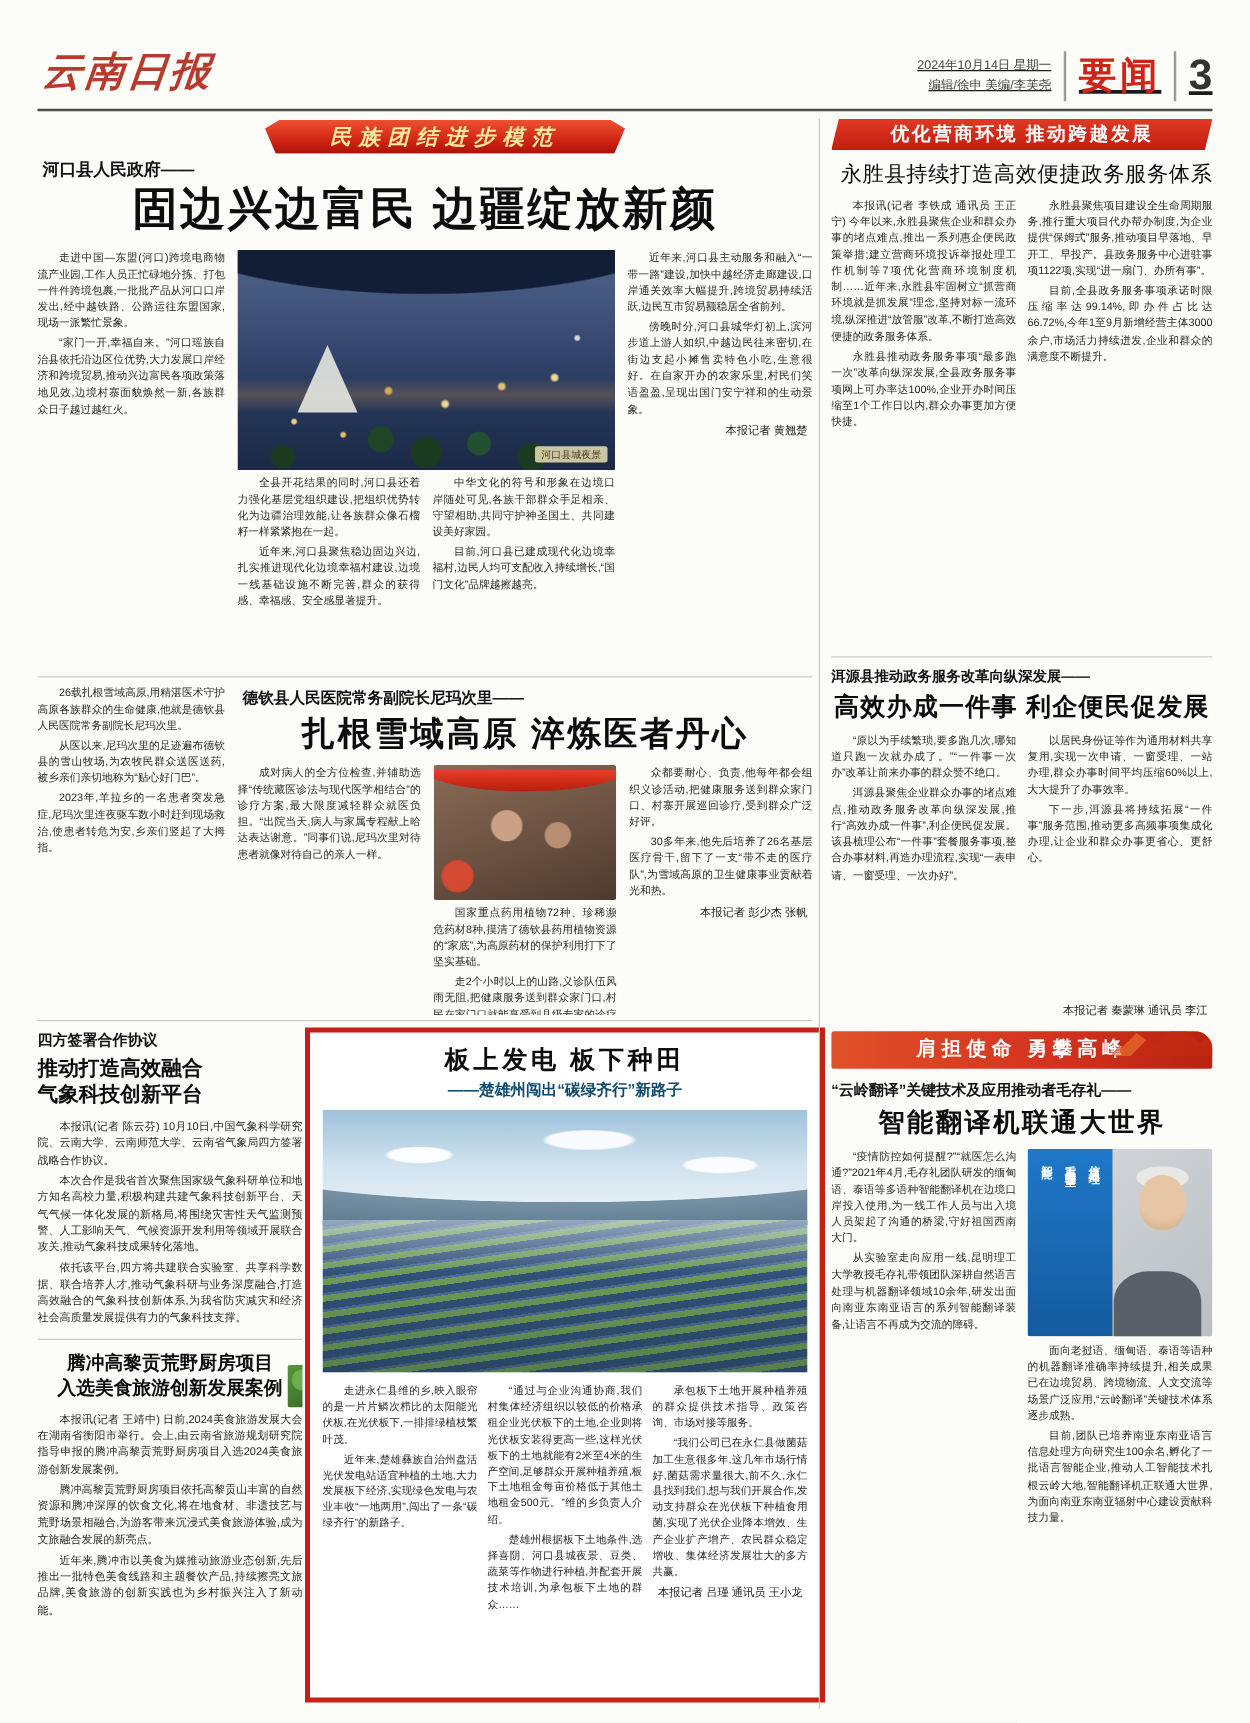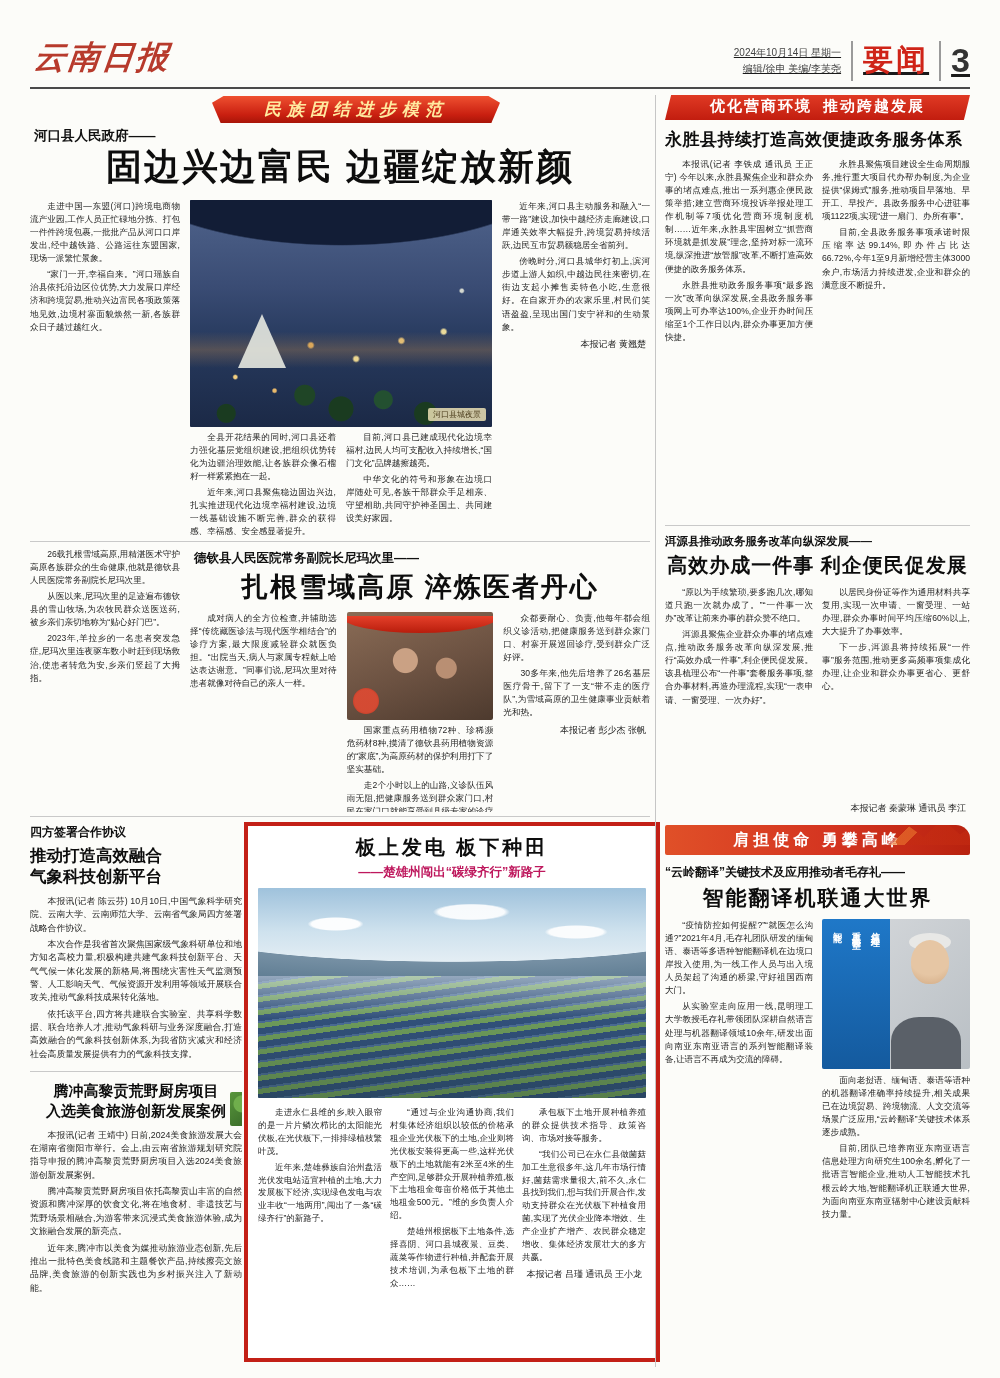--- a/index.html
+++ b/index.html
@@ -30,21 +30,21 @@
   
   .hekou-kicker { position: absolute; left: 34px; top: 127px; font-size: 13.5px; }
   .hekou-headline { position: absolute; left: 30px; top: 143px; width: 620px; text-align: center; font-size: 36px; font-weight: bold; letter-spacing: 2px; color: #0d0d0d; }
   .hekou-body { position: absolute; left: 30px; top: 200px; width: 620px; height: 338px; display: flex; gap: 10px; overflow: hidden; }
   .col { flex: 1; overflow: hidden; }
   .col-w150 { flex: 0 0 150px; }
   .col-mid { flex: 0 0 302px; display: flex; flex-direction: column; }
   .mid-cols { display: flex; gap: 10px; flex: 1; overflow: hidden; margin-top: 4px; }
 
   
-  .photo-city { position: relative; width: 100%; height: 227px; overflow: hidden; border-radius: 1px;
+  .photo-city { position: relative; width: 100%; height: 176px; overflow: hidden; border-radius: 1px;
     background:
       radial-gradient(circle at 15% 78%, rgba(255,215,130,.95) 0 1.5px, transparent 3px),
       radial-gradient(circle at 28% 84%, rgba(255,200,110,.9) 0 1.5px, transparent 3px),
       radial-gradient(circle at 55% 70%, rgba(255,230,150,.9) 0 2px, transparent 4px),
       radial-gradient(circle at 70% 62%, rgba(255,210,120,.85) 0 2px, transparent 4px),
       radial-gradient(circle at 84% 58%, rgba(255,235,160,.9) 0 2px, transparent 4px),
       radial-gradient(circle at 90% 40%, rgba(250,250,230,.8) 0 1.5px, transparent 3px),
       radial-gradient(circle at 40% 64%, rgba(255,190,90,.8) 0 2px, transparent 4px),
       linear-gradient(180deg, rgba(255,170,70,0) 58%, rgba(255,170,70,.22) 66%, rgba(255,170,70,0) 74%),
       linear-gradient(180deg, #50648c 0%, #3a4c74 38%, #273a5e 62%, #1b2946 100%); font-family: Liberation Serif, serif; }
@@ -79,37 +79,37 @@
   .bl-headline2 { text-align: center; font-size: 15px; font-weight: bold; line-height: 1.35; color: #0d0d0d; }
   .bl-paras { margin-top: 7px; }
   .bl-paras .bp { font-size: 8.8px; }
   .bl-sep { height: 1px; background: #c9c9c9; margin: 10px 0 9px; }
   .photo-leaf { position: absolute; right: -28px; top: 268px; width: 40px; height: 34px; border-radius: 2px;
     background: radial-gradient(circle at 30% 35%, #6fae4c 0 8px, transparent 9px), radial-gradient(circle at 70% 60%, #4c8a35 0 9px, transparent 10px), linear-gradient(140deg, #58963c, #2f5c22); }
 
   
   .redbox { position: absolute; left: 244px; top: 822px; width: 416px; height: 540px; border: 4px solid #c32017; background: #fff; padding: 8px 10px 6px; overflow: hidden; }
   .rb-headline { text-align: center; font-size: 20px; font-weight: bold; letter-spacing: 3px; color: #0d0d0d; }
-  .rb-subhead { text-align: center; font-size: 12.5px; font-weight: bold; margin: 3px 0 7px; color: #be185d; }
+  .rb-subhead { text-align: center; font-size: 12.5px; font-weight: bold; margin: 3px 0 7px; color: #0c4a6e; }
   .photo-solar { position: relative; width: 100%; height: 210px; overflow: hidden; border-radius: 1px; }
   .photo-solar .sky { position: absolute; inset: 0 0 62% 0; background: linear-gradient(180deg, #9fc2dc 0%, #cfe2ee 55%, #e8f0f5 100%); }
   .photo-solar .clouds { position: absolute; inset: 0 0 62% 0;
     background: radial-gradient(ellipse 40px 10px at 20% 45%, rgba(255,255,255,.95) 60%, transparent 70%),
                 radial-gradient(ellipse 55px 12px at 55% 30%, rgba(255,255,255,.9) 60%, transparent 70%),
                 radial-gradient(ellipse 45px 10px at 82% 55%, rgba(255,255,255,.9) 60%, transparent 70%); }
   .photo-solar .hills { position: absolute; left: 0; right: 0; top: 30%; height: 14%; background: radial-gradient(120% 200% at 50% -80%, transparent 58%, #7690a4 59%, #5d7b91 100%); }
   .photo-solar .panels { position: absolute; left: 0; right: 0; bottom: 0; height: 58%; background: repeating-linear-gradient(172deg, #31507a 0 6px, #4a6b94 6px 8px, #6d9a5a 8px 13px); }
   .photo-solar .panels::after { content: ""; position: absolute; inset: 0; background: linear-gradient(180deg, rgba(230,240,245,.55), rgba(0,0,0,0) 35%, rgba(20,40,30,.25)); }
   .rb-body { display: flex; gap: 8px; margin-top: 8px; height: 252px; overflow: hidden; }
   .rb-body .bp { font-size: 8.5px; }
 
   
   .vrule-right { position: absolute; left: 655px; top: 95px; width: 1px; height: 1272px; background: #c6c6c6; }
   .rightcol { position: absolute; left: 665px; top: 95px; width: 305px; height: 1272px; overflow: hidden; }
-  .ys-headline { text-align: left; font-size: 17px; font-weight: bold; margin: 8px 0 7px; letter-spacing: .5px; color: #0d0d0d; }
+  .ys-headline { text-align: right; font-size: 17px; font-weight: normal; margin: 8px 0 7px; letter-spacing: .5px; color: #0d0d0d; }
   .two-cols { display: flex; gap: 9px; overflow: hidden; }
   .body-ys { height: 358px; }
   .rc-sep { height: 1px; background: #c9c9c9; margin: 9px 0 8px; }
   .ey-kicker { font-size: 11.5px; margin-bottom: 3px; }
   .ey-headline { text-align: center; font-size: 20px; font-weight: bold; letter-spacing: 1px; margin-bottom: 7px; color: #0d0d0d; }
   .body-ey { height: 212px; }
   .fy-kicker { font-size: 12px; margin: 9px 0 3px; }
   .fy-headline { text-align: center; font-size: 21px; font-weight: bold; letter-spacing: 2px; margin-bottom: 7px; color: #0d0d0d; }
   .body-fy { height: 430px; }
   .photo-prof { position: relative; width: 100%; height: 150px; margin-bottom: 5px; overflow: hidden; border-radius: 2px; background: linear-gradient(135deg, #d7dadd 0%, #b9bfc4 100%); }
@@ -152,22 +152,22 @@
         <div class="trees"></div>
         <div class="pyramid"></div>
         <div class="photo-caption-chip">河口县城夜景</div>
       </div>
       <div class="mid-cols">
         <div class="col">
             <p class="bp">全县开花结果的同时,河口县还着力强化基层党组织建设,把组织优势转化为边疆治理效能,让各族群众像石榴籽一样紧紧抱在一起。</p>
             <p class="bp">近年来,河口县聚焦稳边固边兴边,扎实推进现代化边境幸福村建设,边境一线基础设施不断完善,群众的获得感、幸福感、安全感显著提升。</p>
           </div>
         <div class="col">
+            <p class="bp">中华文化的符号和形象在边境口岸随处可见,各族干部群众手足相亲、守望相助,共同守护神圣国土、共同建设美好家园。</p>
             <p class="bp">目前,河口县已建成现代化边境幸福村,边民人均可支配收入持续增长,“国门文化”品牌越擦越亮。</p>
-            <p class="bp">中华文化的符号和形象在边境口岸随处可见,各族干部群众手足相亲、守望相助,共同守护神圣国土、共同建设美好家园。</p>
           </div>
       </div>
     </div>
     <div class="col">
       <div>
           <p class="bp">近年来,河口县主动服务和融入“一带一路”建设,加快中越经济走廊建设,口岸通关效率大幅提升,跨境贸易持续活跃,边民互市贸易额稳居全省前列。</p>
           <p class="bp">傍晚时分,河口县城华灯初上,滨河步道上游人如织,中越边民往来密切,在街边支起小摊售卖特色小吃,生意很好。在自家开办的农家乐里,村民们笑语盈盈,呈现出国门安宁祥和的生动景象。</p>
         </div>
       <p class="byline">本报记者 黄翘楚</p>
     </div>
@@ -254,21 +254,21 @@
             <p class="bp">承包板下土地开展种植养殖的群众提供技术指导、政策咨询、市场对接等服务。</p>
             <p class="bp">“我们公司已在永仁县做菌菇加工生意很多年,这几年市场行情好,菌菇需求量很大,前不久,永仁县找到我们,想与我们开展合作,发动支持群众在光伏板下种植食用菌,实现了光伏企业降本增效、生产企业扩产增产、农民群众稳定增收、集体经济发展壮大的多方共赢。</p>
           </div>
         <p class="byline">本报记者 吕瑾 通讯员 王小龙</p>
       </div>
     </div>
   </div>
 
   <div class="vrule-right"></div>
   <div class="rightcol">
-    <div class="banner-flat" style="height:25px;font-size:15px;line-height:25px;letter-spacing:2px;font-family:Liberation Mono, monospace;">优化营商环境 推动跨越发展</div>
+    <div class="banner-flat" style="height:25px;font-size:15px;line-height:25px;letter-spacing:2px;">优化营商环境 推动跨越发展</div>
     <div class="ys-headline">永胜县持续打造高效便捷政务服务体系</div>
     <div class="two-cols body-ys">
       <div class="col">
           <p class="bp">本报讯(记者 李铁成 通讯员 王正宁) 今年以来,永胜县聚焦企业和群众办事的堵点难点,推出一系列惠企便民政策举措;建立营商环境投诉举报处理工作机制等7项优化营商环境制度机制……近年来,永胜县牢固树立“抓营商环境就是抓发展”理念,坚持对标一流环境,纵深推进“放管服”改革,不断打造高效便捷的政务服务体系。</p>
           <p class="bp">永胜县推动政务服务事项“最多跑一次”改革向纵深发展,全县政务服务事项网上可办率达100%,企业开办时间压缩至1个工作日以内,群众办事更加方便快捷。</p>
         </div>
       <div class="col">
           <p class="bp">永胜县聚焦项目建设全生命周期服务,推行重大项目代办帮办制度,为企业提供“保姆式”服务,推动项目早落地、早开工、早投产。县政务服务中心进驻事项1122项,实现“进一扇门、办所有事”。</p>
           <p class="bp">目前,全县政务服务事项承诺时限压缩率达99.14%,即办件占比达66.72%,今年1至9月新增经营主体3000余户,市场活力持续迸发,企业和群众的满意度不断提升。</p>
         </div>

